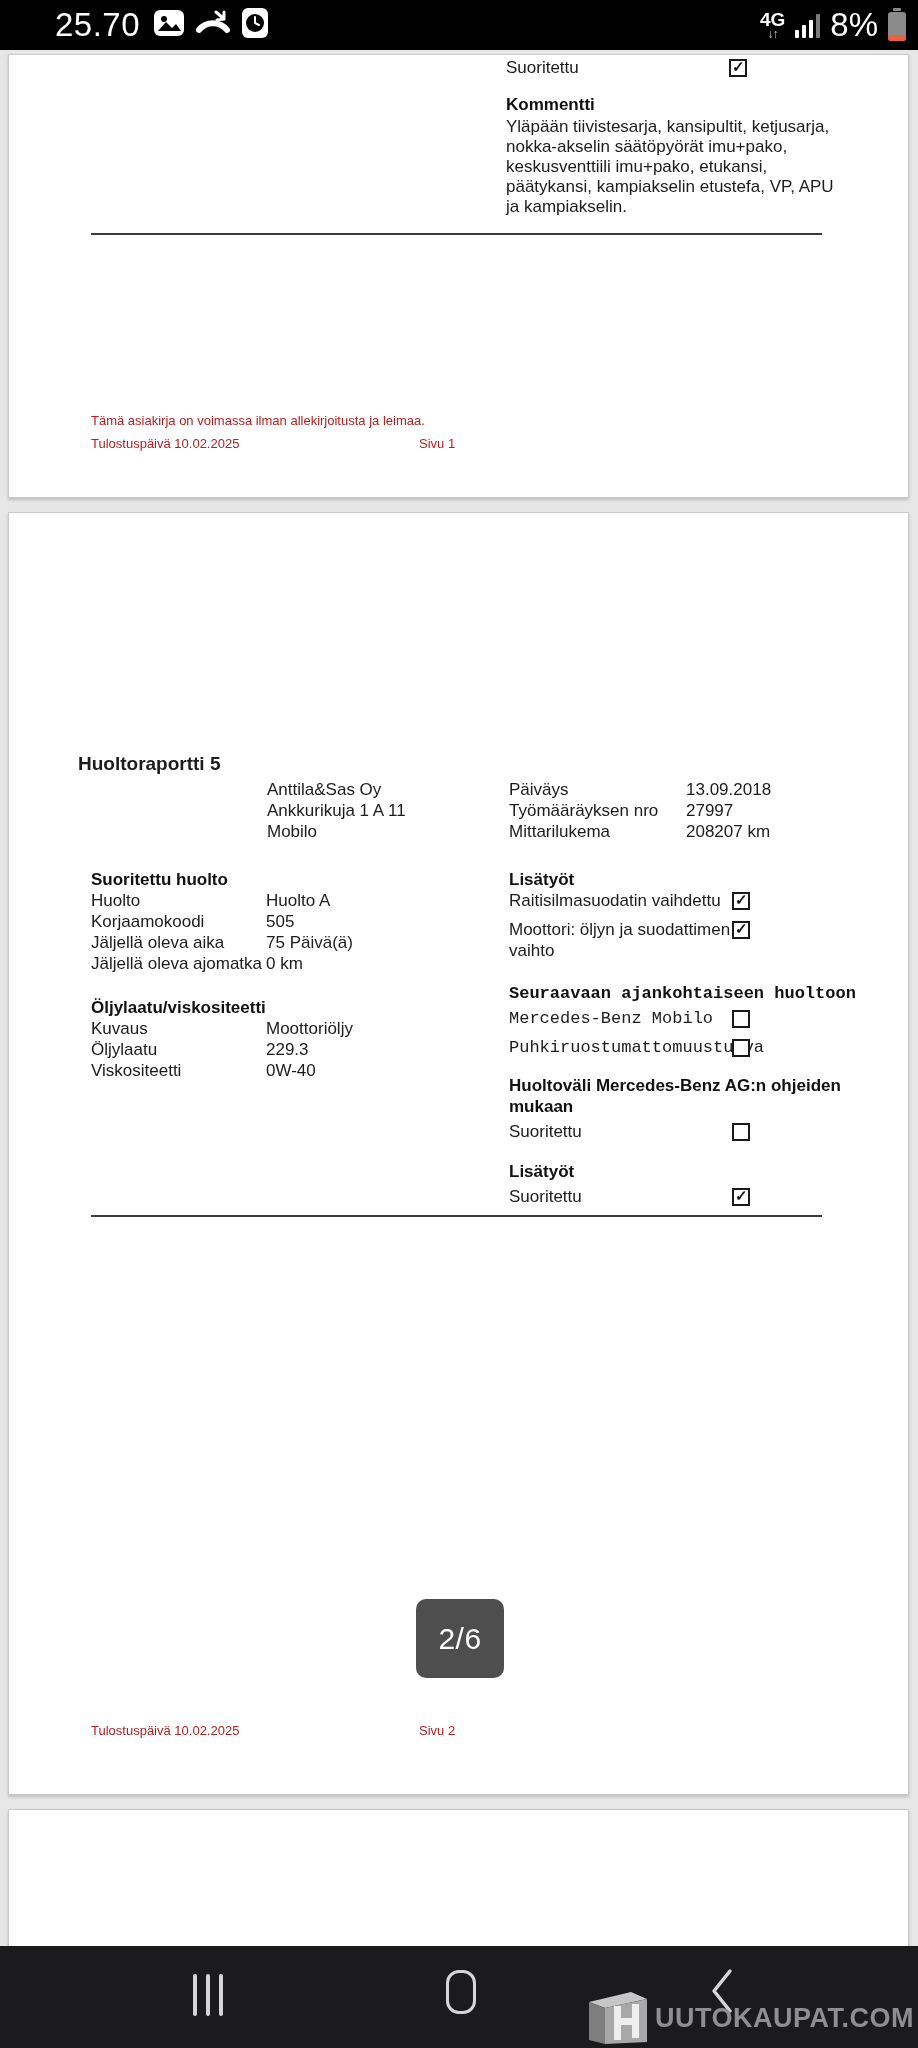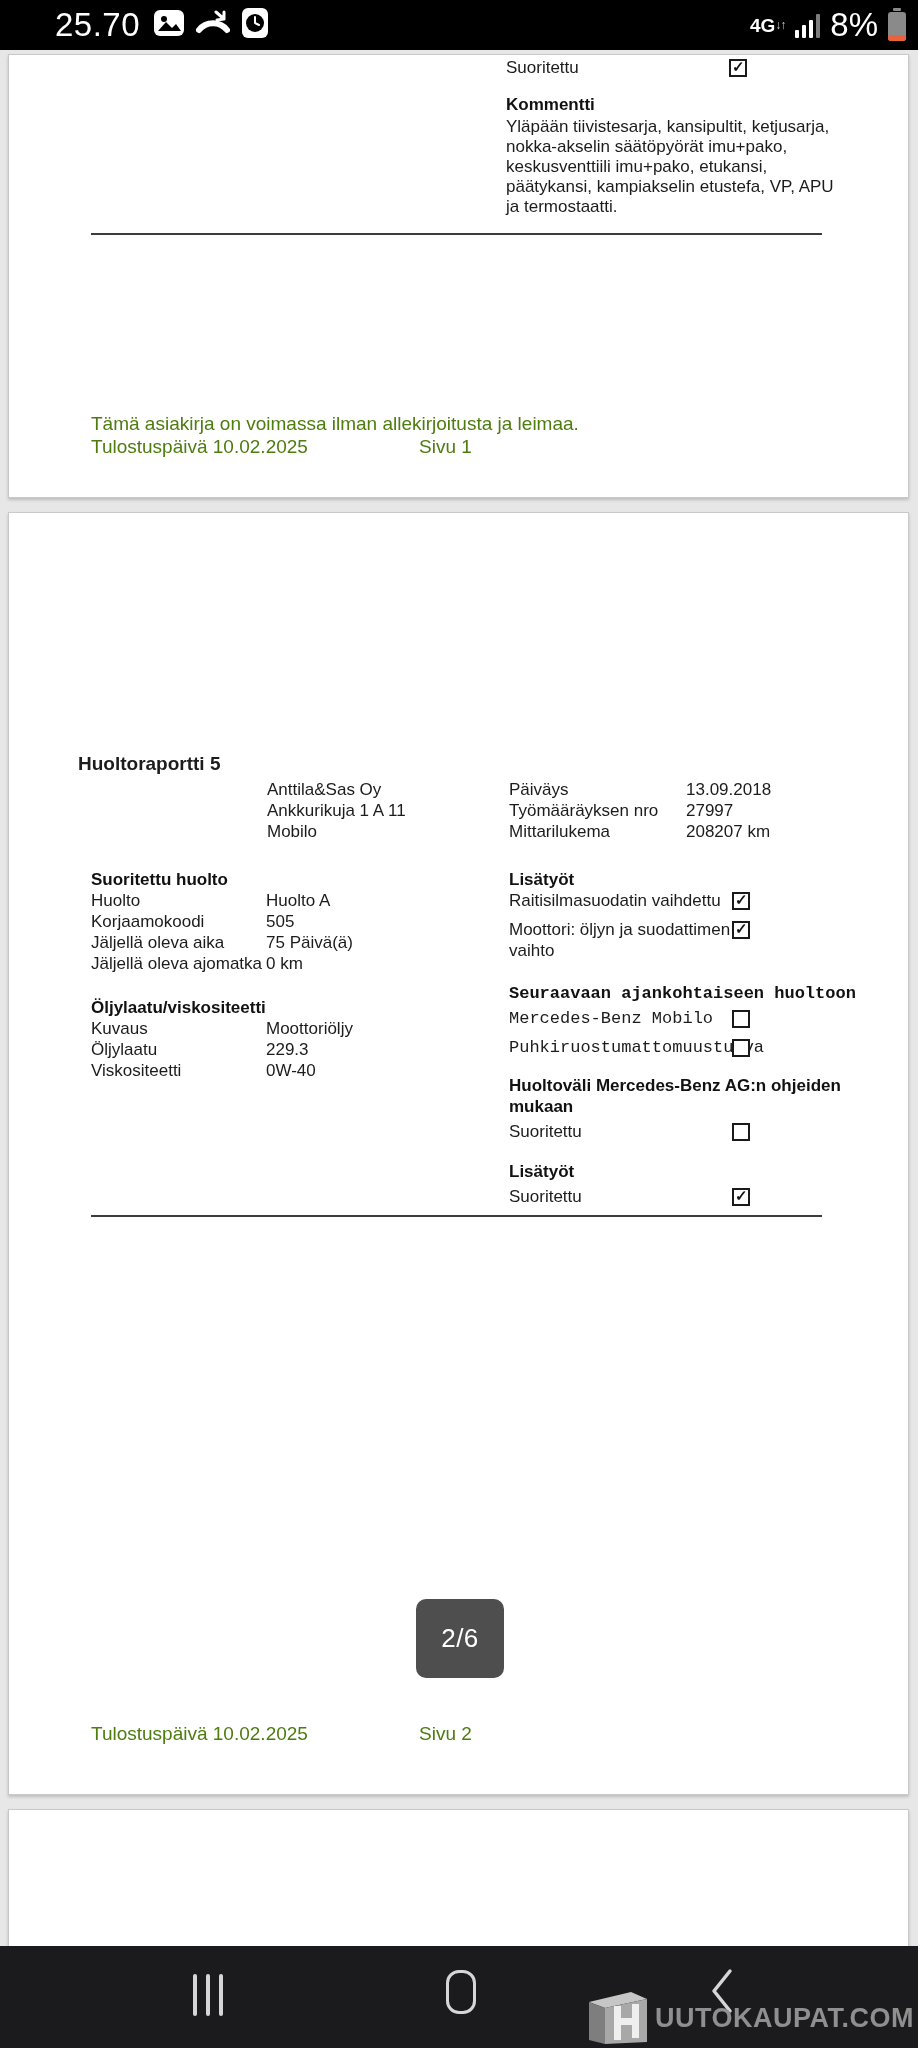--- a/index.html
+++ b/index.html
@@ -10,21 +10,21 @@
     -webkit-font-smoothing:antialiased;
   }
   
   .status-bar{
     position:absolute;top:0;left:0;width:918px;height:50px;background:#000;
     color:#fff;display:flex;align-items:center;z-index:30;
   }
   .sb-time{font-size:33px;margin-left:55px;letter-spacing:.5px;}
   .sb-icons-left{display:flex;align-items:center;gap:12px;margin-left:14px;}
   .sb-right{position:absolute;right:12px;top:0;height:50px;display:flex;align-items:center;gap:10px;}
-  .sb-net{display:flex;flex-direction:row;align-items:center;line-height:1;}
+  .sb-net{display:flex;flex-direction:column;align-items:center;line-height:1;}
   .sb-net .nt{font-size:19px;font-weight:bold;}
   .sb-net .ar{font-size:12px;color:#cfcfcf;margin-top:-1px;letter-spacing:-1px;}
   .sb-bars{display:flex;align-items:flex-end;gap:3px;height:26px;}
   .sb-bars i{display:block;width:4px;background:#fff;border-radius:1px;}
   .sb-bars i.dim{background:#7d7d7d;}
   .sb-batt-pct{font-size:33px;}
   .sb-batt{position:relative;width:18px;height:34px;display:flex;flex-direction:column;align-items:center;}
   .sb-batt .nub{width:8px;height:3px;background:#8a8a8a;border-radius:1px;}
   .sb-batt .body{width:18px;height:29px;background:#8a8a8a;border-radius:3px;position:relative;overflow:hidden;margin-top:1px;}
   .sb-batt .lvl{position:absolute;left:0;right:0;bottom:0;height:6px;background:#e8633c;}
@@ -32,40 +32,40 @@
   .viewer{position:absolute;inset:0;}
   .page{
     position:absolute;left:8px;width:901px;background:#fff;
     border:1px solid #c9c9c9;box-shadow:0 2px 3px rgba(0,0,0,.18);
     box-sizing:border-box;color:#1c1c1c;font-size:17px;
   }
   .abs{position:absolute;white-space:nowrap;}
   .h{font-weight:bold;color:#111;}
   .doc-title{font-size:19px;font-weight:bold;}
   .rule{position:absolute;height:2px;background:#3c3c3c;}
-  .small{font-size:19px;color:#4d7c0f;}
+  .small{font-size:13px;color:#b91c1c;}
   .lines div{line-height:20px;}
   .kv{line-height:21px;}
   .kv-row{display:flex;}
   .kv-row .kl{width:175px;flex-shrink:0;}
   .kv-row.meta .kl{width:177px;}
   .chk-item{position:relative;width:266px;line-height:21px;}
   .chk-item .lbl div{line-height:21px;}
   .checkbox{
     position:absolute;left:223px;top:2px;width:18px;height:18px;
     border:2px solid #1a1a1a;box-sizing:border-box;background:#fff;
   }
   .checkbox.checked::after{
     content:"✓";position:absolute;left:1px;top:-2px;
     font-size:15px;font-weight:bold;color:#111;line-height:16px;
   }
   .sec .sec-h{line-height:21px;}
   .badge{
     position:absolute;width:88px;height:79px;background:rgba(68,68,68,.95);
-    border-radius:10px;color:#fff;font-size:26px;
+    border-radius:10px;color:#fff;font-size:30px;
     display:flex;align-items:center;justify-content:center;letter-spacing:.5px;
   }
   
   .nav-bar{
     position:absolute;left:0;bottom:0;width:918px;height:102px;background:#1b1b1d;z-index:40;
   }
   .nav-recents{position:absolute;left:193px;top:28px;display:flex;gap:9px;}
   .nav-recents i{display:block;width:4px;height:42px;background:#d6d6d6;border-radius:2px;}
   .nav-home{
     position:absolute;left:446px;top:24px;width:30px;height:44px;
@@ -134,21 +134,21 @@
     <div class="abs chk-item" style="left:497px;top:2px;">
       <span class="lbl"><div>Suoritettu</div></span>
       <span class="checkbox checked"></span>
     </div>
     <div class="abs h" style="left:497px;top:40px;">Kommentti</div>
     <div class="abs lines" style="left:497px;top:62px;">
       <div>Yläpään tiivistesarja, kansipultit, ketjusarja,</div>
       <div>nokka-akselin säätöpyörät imu+pako,</div>
       <div>keskusventtiili imu+pako, etukansi,</div>
       <div>päätykansi, kampiakselin etustefa, VP, APU</div>
-      <div>ja termostaatti.</div>
+      <div>ja kampiakselin.</div>
     </div>
     <div class="rule" style="left:82px;top:178px;width:731px;"></div>
     <div class="abs small" style="left:82px;top:358px;">Tämä asiakirja on voimassa ilman allekirjoitusta ja leimaa.</div>
     <div class="abs small" style="left:82px;top:381px;">Tulostuspäivä 10.02.2025</div>
     <div class="abs small" style="left:410px;top:381px;">Sivu 1</div>
   </section>
 
   <section class="page" style="top:512px;height:1283px;">
     <div class="abs doc-title" style="left:69px;top:240px;">Huoltoraportti 5</div>
 

